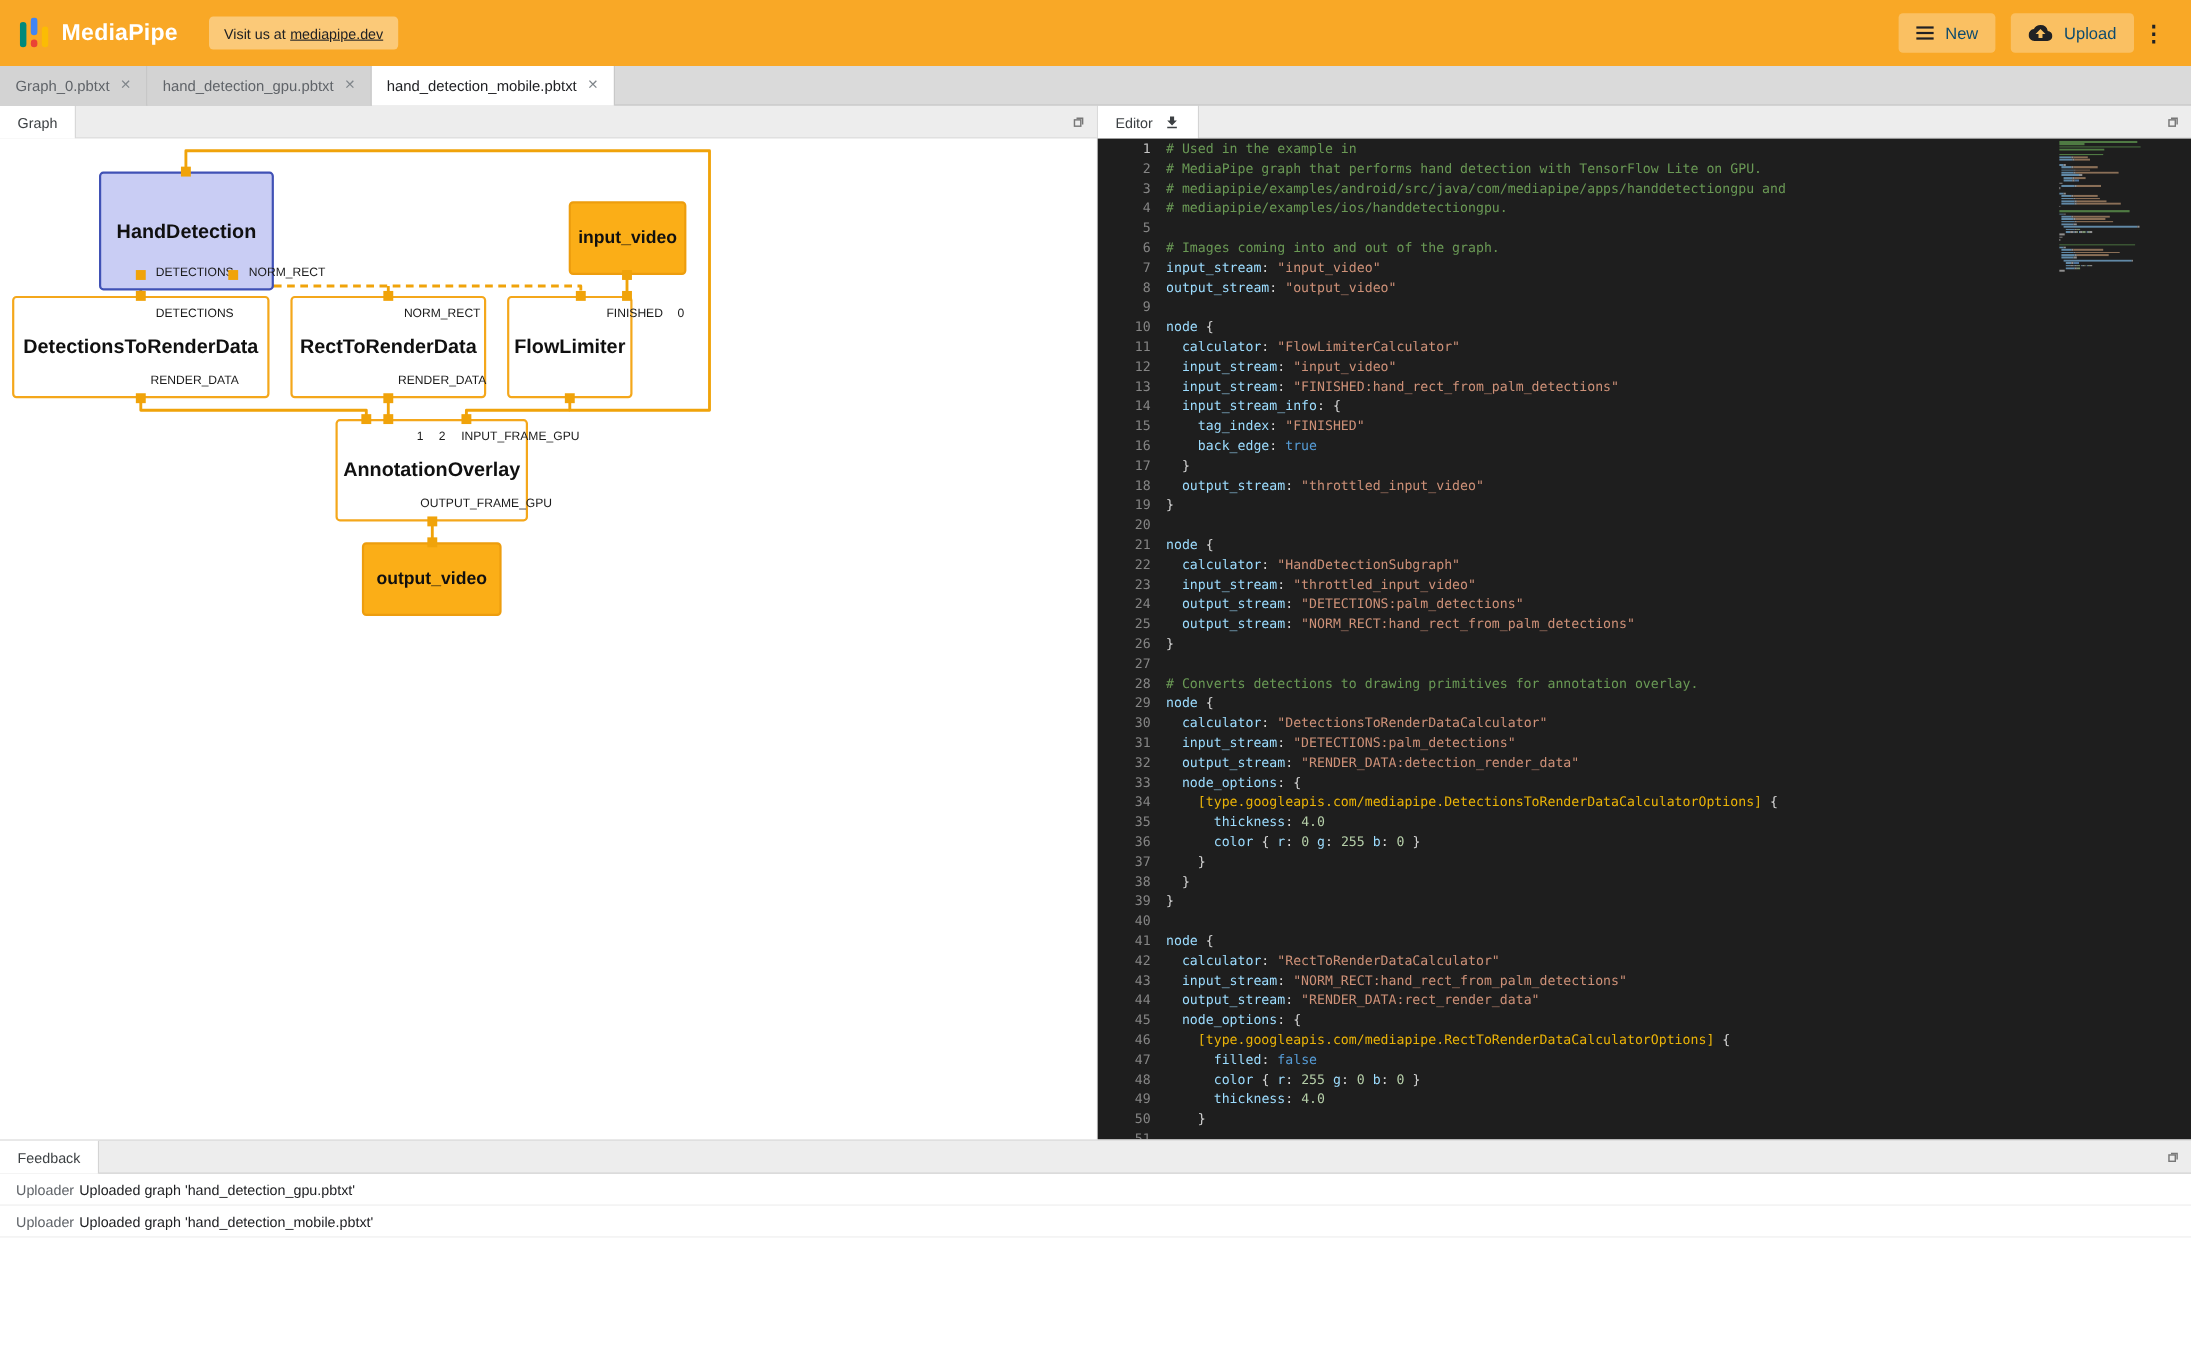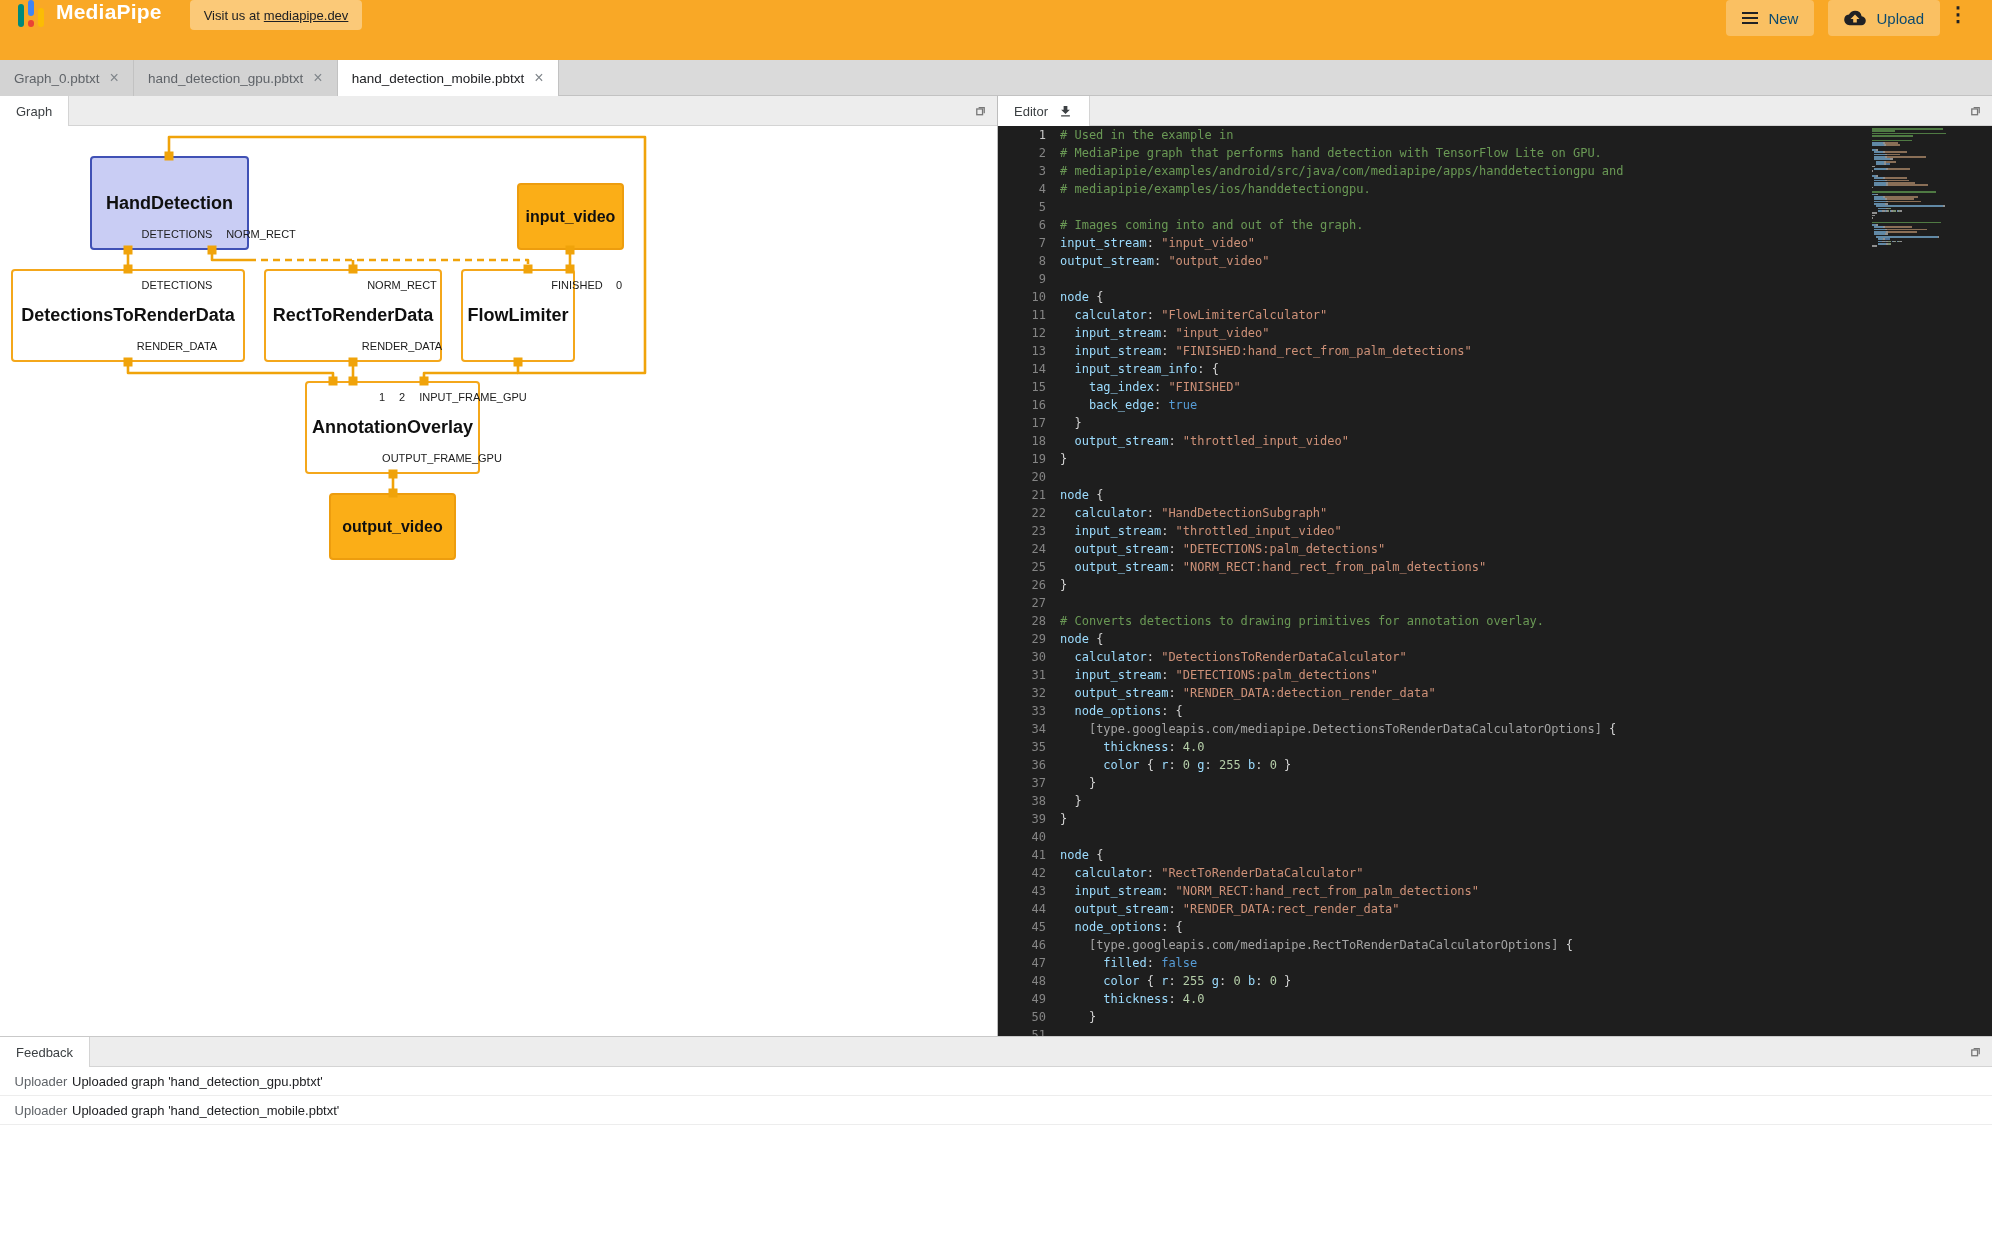--- a/index.html
+++ b/index.html
@@ -3,21 +3,21 @@
 <meta charset="utf-8">
 <style>
   * { box-sizing: border-box; }
   body {
     margin: 0; width: 1992px; height: 1236px; position: relative; overflow: hidden;
     background: #fff; font-family: "Liberation Sans", sans-serif;
   }
 
   
   .topbar { position: absolute; top: 0; left: 0; right: 0; height: 60px; background: #F9A826;
-    display: flex; align-items: flex-start; padding: 0 18px; z-index: 6; }
+    display: flex; align-items: center; padding: 0 18px; z-index: 6; }
   .logo svg { display: block; }
   .app-title { font-size: 21px; font-weight: 700; color: #fff; margin-left: 12px; letter-spacing: .2px; }
   .visit-chip { margin-left: 28px; background: rgba(255,255,255,.38); border-radius: 4px; height: 30px;
     display: flex; align-items: center; padding: 0 14px; font-size: 13px; color: #202124; }
   .visit-link { text-decoration: underline; color: #202124; cursor: pointer; margin-left: 4px; }
   .flex-spacer { flex: 1; }
   .amber-btn { display: flex; align-items: center; gap: 10px; background: rgba(255,255,255,.28);
     border: none; border-radius: 4px; height: 36px; padding: 0 16px; margin-left: 14px;
     font-family: inherit; font-size: 15px; font-weight: 500; color: #0c4a6e; cursor: pointer; }
   .kebab-btn { background: none; border: none; font-size: 20px; font-weight: 700; color: #202124;
@@ -60,21 +60,21 @@
   .gutter { position: absolute; top: 0; left: 0; width: 48px; }
   .ln-num { height: 18px; line-height: 18px; text-align: right;
     font-family: "DejaVu Sans Mono", monospace; font-size: 12px; color: #858585; }
   .ln-num.current { color: #C6C6C6; }
   .code { position: absolute; top: 0; left: 62px; right: 130px; }
   .code-line { height: 18px; line-height: 18px; white-space: pre;
     font-family: "DejaVu Sans Mono", monospace; font-size: 12px; color: #D4D4D4; }
   .tk-comment { color: #6A9955; }
   .tk-str { color: #CE9178; }
   .tk-key { color: #9CDCFE; }
-  .tk-type { color: #a3a3a3; }
+  .tk-type { color: #eab308; }
   .tk-kw { color: #569CD6; }
   .tk-num { color: #B5CEA8; }
   .tk-plain { color: #D4D4D4; }
   .minimap { position: absolute; top: 2px; right: 16px; width: 104px; }
   .mm-line { height: 2.35px; overflow: hidden; white-space: nowrap; }
   .mm-seg { display: inline-block; height: 1.7px; vertical-align: top; }
 
   
   .fb-row { height: 29px; display: flex; align-items: center; padding-left: 10px;
     border-bottom: 1px solid #EDEDED; font-size: 13px; }
@@ -155,21 +155,21 @@
         <path d="M212,124 L212,134 L249,134" fill="none" stroke="#F0A30A" stroke-width="2.6" stroke-linejoin="round"></path>
         <path d="M249,134 L528,134 L528,143" fill="none" stroke="#F0A30A" stroke-width="2.6" stroke-linejoin="round" stroke-dasharray="7 5"></path>
         <path d="M353,134 L353,143" fill="none" stroke="#F0A30A" stroke-width="2.6" stroke-linejoin="round"></path>
         <path d="M570,124 L570,143" fill="none" stroke="#F0A30A" stroke-width="2.6" stroke-linejoin="round"></path>
         <path d="M518,236 L518,247 L645,247 L645,11 L169,11 L169,30" fill="none" stroke="#F0A30A" stroke-width="2.6" stroke-linejoin="round"></path>
         <path d="M518,247 L424,247 L424,255" fill="none" stroke="#F0A30A" stroke-width="2.6" stroke-linejoin="round"></path>
         <path d="M128,236 L128,247 L333,247 L333,255" fill="none" stroke="#F0A30A" stroke-width="2.6" stroke-linejoin="round"></path>
         <path d="M353,236 L353,255" fill="none" stroke="#F0A30A" stroke-width="2.6" stroke-linejoin="round"></path>
         <path d="M393,348 L393,367" fill="none" stroke="#F0A30A" stroke-width="2.6" stroke-linejoin="round"></path>
       </svg>
-      <div class="gnode subgraph" style="left: 90px; top: 30px; width: 159px; height: 94px; background: rgb(201, 205, 244); border-color: rgb(64, 81, 181); text-align: center;">
+      <div class="gnode subgraph" style="left: 90px; top: 30px; width: 159px; height: 108px; background: rgb(201, 205, 244); border-color: rgb(64, 81, 181); text-align: center;">
         <div class="gnode-title">HandDetection</div>
         <span class="gport bottom" style="left: 38px;">DETECTIONS</span>
         <span class="gport bottom" style="left: 122px;">NORM_RECT</span>
       </div>
       <div class="gnode stream" style="left: 517px; top: 57px; width: 107px; height: 67px; background: rgb(251, 174, 23); border-color: rgb(237, 157, 14);">
         <div class="gnode-title">input_video</div>
       </div>
       <div class="gnode calculator" style="left: 11px; top: 143px; width: 234px; height: 93px; background: rgb(255, 255, 255); border-color: rgb(244, 167, 27);">
         <div class="gnode-title">DetectionsToRenderData</div>
         <span class="gport top" style="left: 117px;">DETECTIONS</span>

